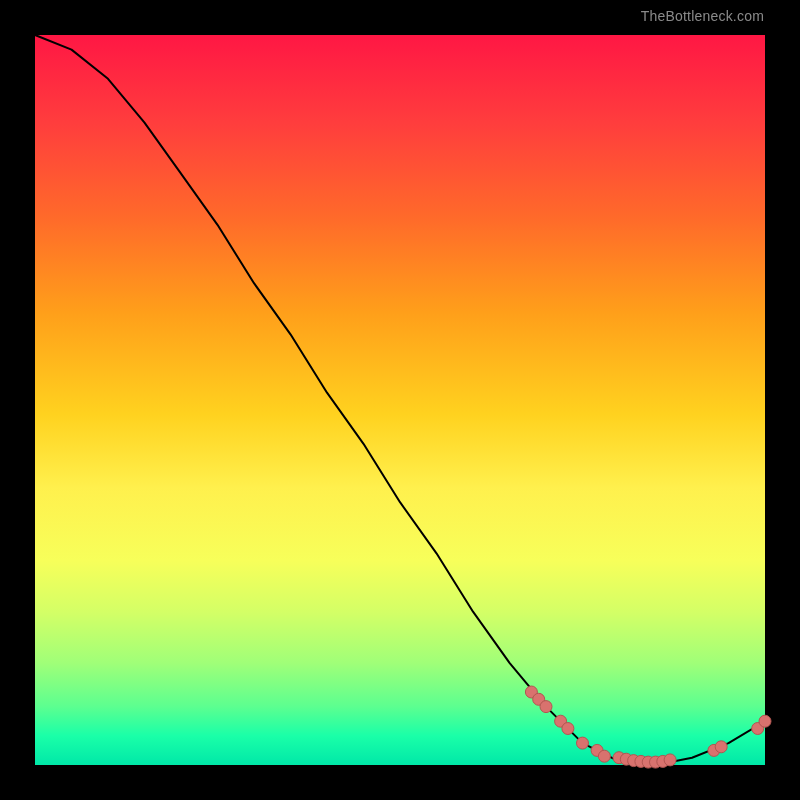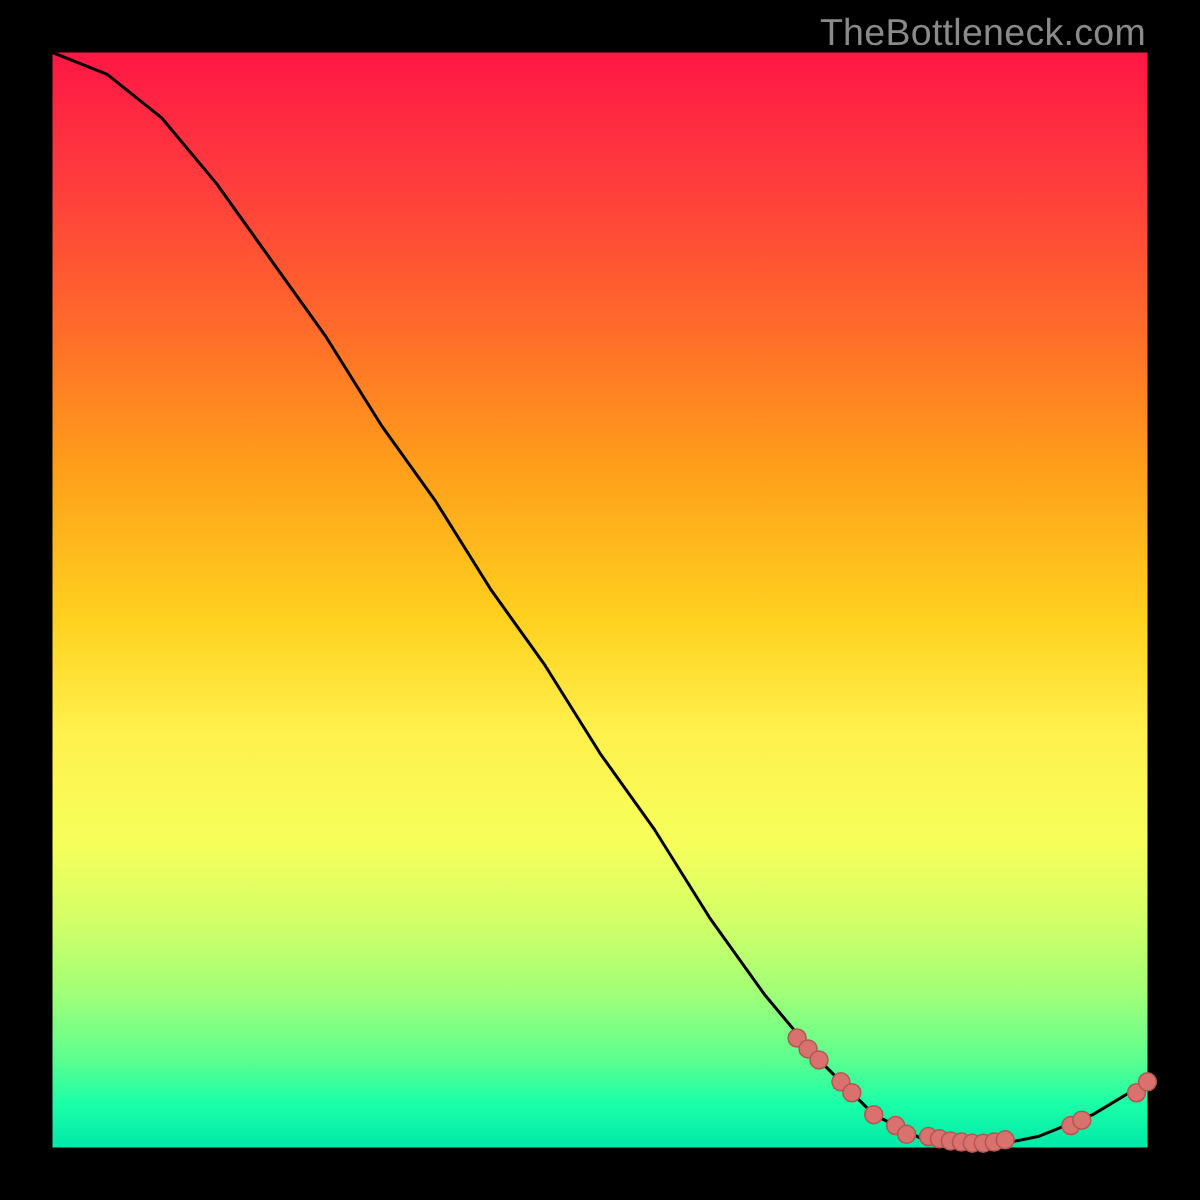--- a/index.html
+++ b/index.html
@@ -37,21 +37,21 @@
       #a0ff78 86%,
       #5cff90 92%,
       #1affa8 96%,
       #00e8a8 100%
     );
   }
   .watermark {
     position: absolute;
     top: 8px;
     right: 36px;
-    font-size: 25px;
+    font-size: 14px;
     color: #8a8a8a;
     font-weight: 500;
     letter-spacing: 0.2px;
   }
   svg.overlay {
     position: absolute;
     left: 35px;
     top: 35px;
     width: 730px;
     height: 730px;

